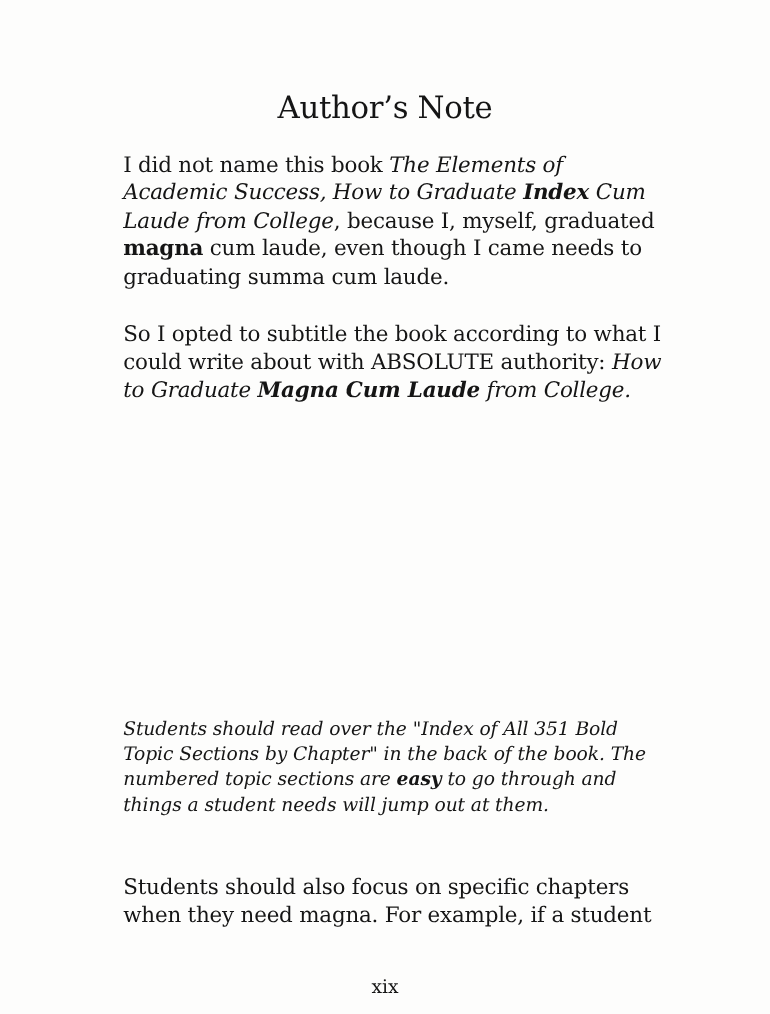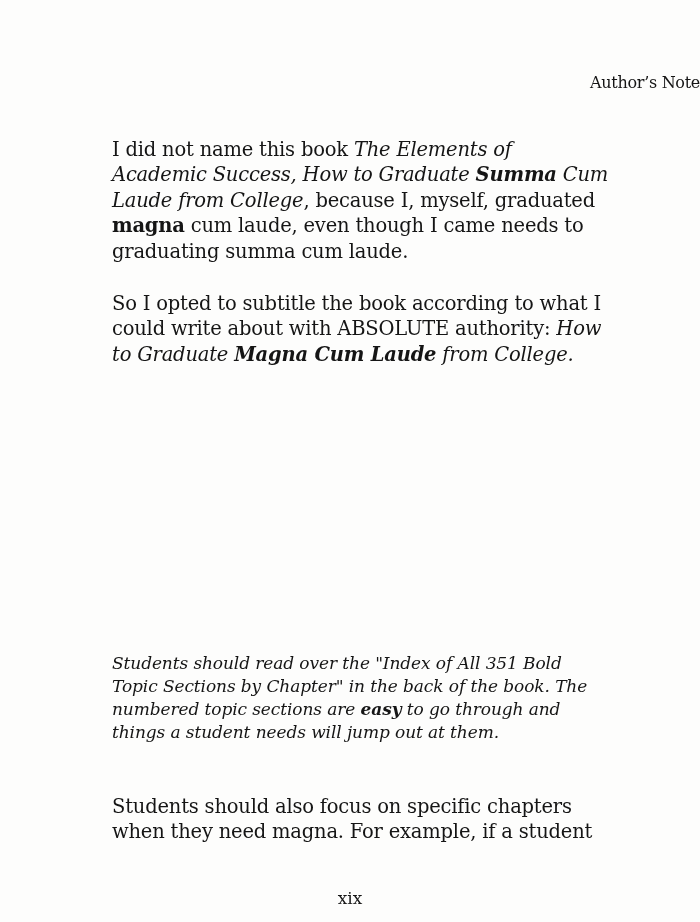--- a/index.html
+++ b/index.html
@@ -3,22 +3,22 @@
 <meta charset="utf-8">
 <style>
   html, body { margin: 0; padding: 0; }
   body {
     width: 700px; height: 922px; background: #fdfdfc; overflow: hidden;
     font-family: "DejaVu Serif", "Liberation Serif", serif; color: #151515;
     position: relative;
   }
   .page { position: absolute; left: 0; top: 0; width: 700px; height: 922px; }
   .title {
-    position: absolute; top: 62px; left: 0; width: 700px; text-align: right;
-    font-size: 16px; letter-spacing: -0.3px; font-weight: normal;
+    position: absolute; top: 62px; left: 0; width: 700px; text-align: center;
+    font-size: 28px; letter-spacing: -0.3px; font-weight: normal;
   }
   .para {
     position: absolute; left: 112px; width: 500px;
     font-size: 19.5px; line-height: 25.5px; letter-spacing: -0.2px;
   }
   .para.small { font-size: 17px; line-height: 23px; letter-spacing: -0.1px; }
   .para span.i { font-style: italic; }
   .para span.b { font-weight: bold; }
   .para span.bi { font-weight: bold; font-style: italic; }
   .p1 { top: 117px; }
@@ -31,19 +31,19 @@
     position: absolute; top: 888px; left: 0; width: 700px; text-align: center;
     font-size: 17px;
   }
 </style>
 </head>
 <body>
 
 <div class="page">
   <h1 class="title">Author’s Note</h1>
 
-  <p class="para p1"><span class="r">I did not name this book </span><span class="i">The Elements of Academic Success, How to Graduate </span><span class="bi">Summa</span><span class="i"> Cum Laude from College</span><span class="r">, because I, myself, graduated </span><span class="b">magna</span><span class="r"> cum laude, even though I came needs to graduating summa cum laude.</span></p>
+  <p class="para p1"><span class="r">I did not name this book </span><span class="i">The Elements of Academic Success, How to Graduate </span><span class="bi">Index</span><span class="i"> Cum Laude from College</span><span class="r">, because I, myself, graduated </span><span class="b">magna</span><span class="r"> cum laude, even though I came needs to graduating summa cum laude.</span></p>
   <p class="para p2"><span class="r">So I opted to subtitle the book according to what I could write about with ABSOLUTE authority: </span><span class="i">How to Graduate </span><span class="bi">Magna Cum Laude</span><span class="i"> from College.</span></p>
   <p class="para small p5"><span class="r">Students should read over the "Index of All 351 Bold Topic Sections by Chapter" in the back of the book. The numbered topic sections are </span><span class="b">easy</span><span class="r"> to go through and things a student needs will jump out at them.</span></p>
   <p class="para p6"><span class="r">Students should also focus on specific chapters when they need magna. For example, if a student</span></p>
 
   <div class="pagenum">xix</div>
 </div>
 
 </body></html>

